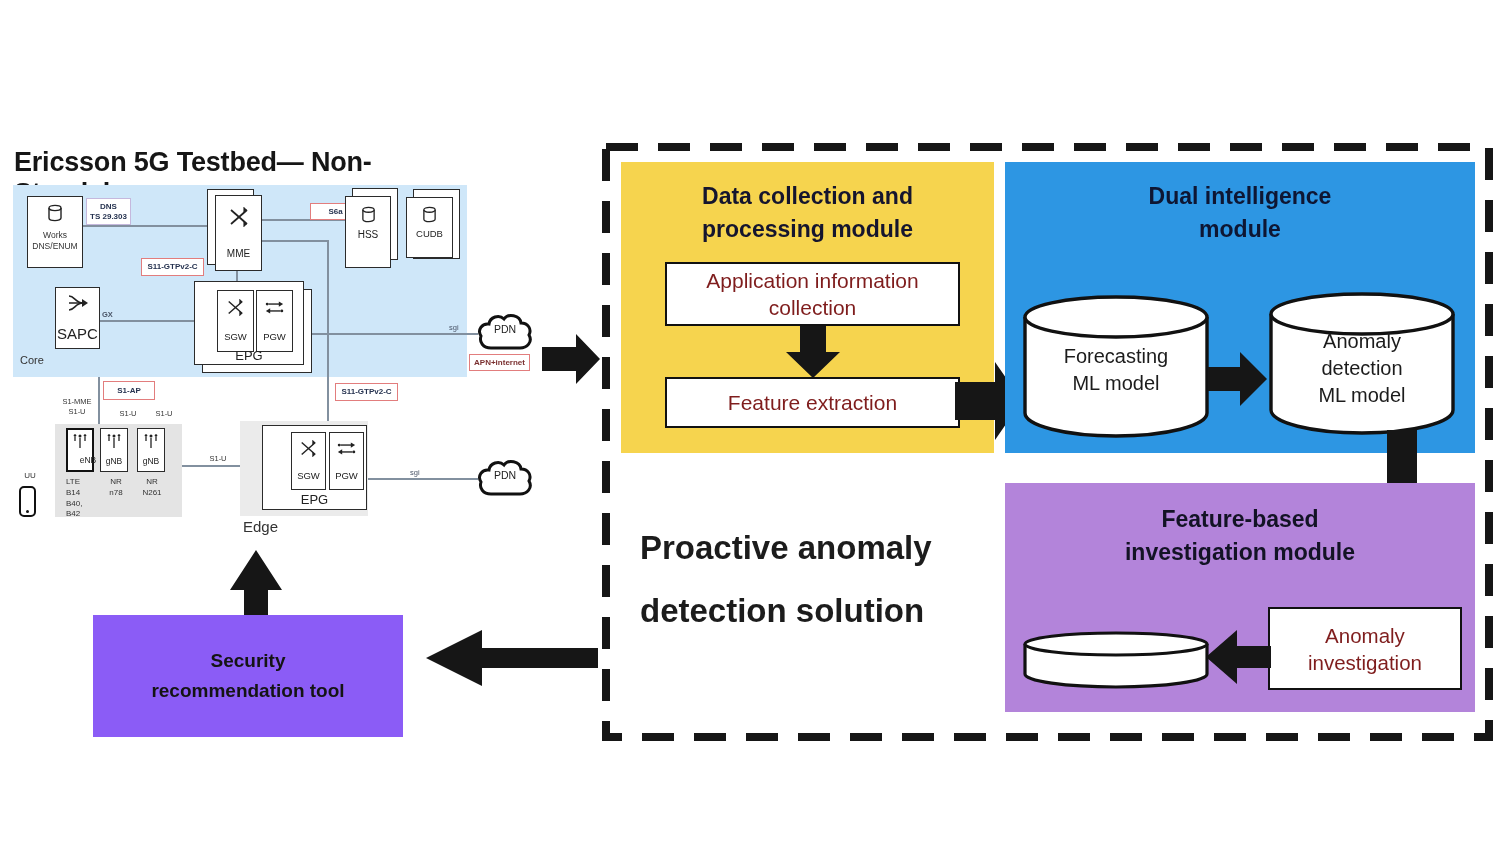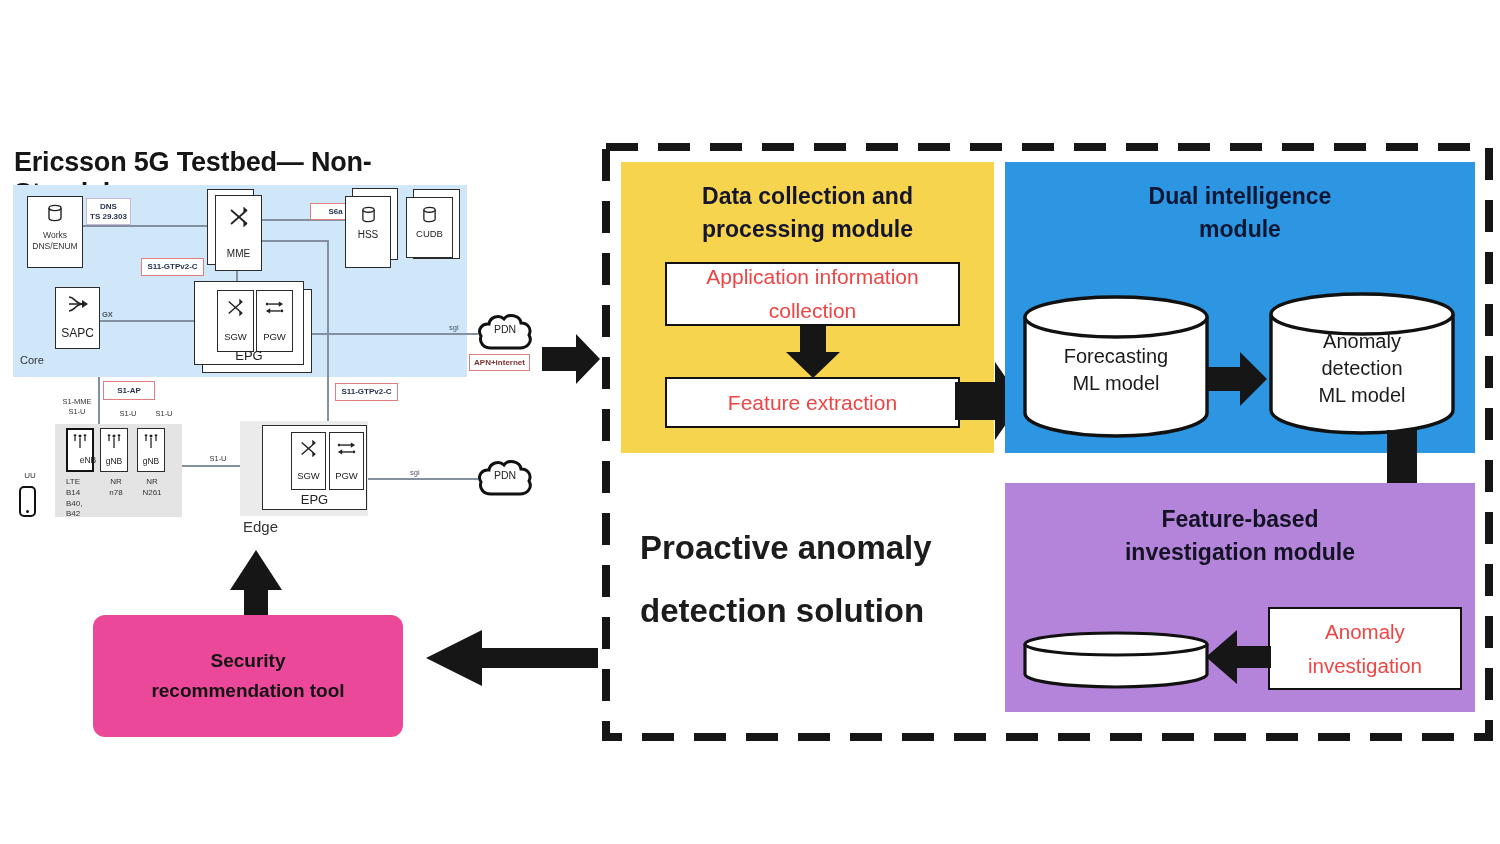--- a/index.html
+++ b/index.html
@@ -18,21 +18,21 @@
   .tiny{font-size:8px;color:#333;text-align:center;line-height:1.35;}
   .iface{background:#fff;border:1px solid #e27d7d;color:#263350;font-weight:bold;
          font-size:8px;text-align:center;line-height:1.25;display:flex;align-items:center;justify-content:center;}
   .iface-purple{border:1px solid #c5b8dd;}
   .linelab{font-size:7.5px;color:#4a5568;}
   .cline{background:#82909f;}
   .graybox{background:#e4e4e4;}
   
   .mod-title{font-weight:bold;color:#15152e;font-size:23px;line-height:33px;text-align:center;}
   .white-box{background:#fff;border:2.5px solid #111;}
-  .wb-text{font-size:21px;color:#ef4444;line-height:34px;}
+  .wb-text{font-size:21px;color:#7f1d1d;line-height:27px;}
   .cyl-text{font-size:20px;color:#1c1c1c;line-height:27px;text-align:center;font-weight:500;}
   .big-label{font-size:33px;font-weight:600;color:#1c1c1c;line-height:63px;}
   .sec-text{font-size:19px;font-weight:bold;color:#141414;line-height:30px;text-align:center;}
   svg{display:block;}
   .arrow-fill{fill:#161616;}
 </style>
 </head>
 <body>
 
 <div id="canvas">
@@ -102,21 +102,21 @@
 
   <div class="abs node col" style="left:55px;top:287px;width:45px;height:62px;justify-content:space-around;">
     <svg width="22" height="18" viewBox="0 0 22 18">
       <g stroke="#222" stroke-width="1.5" fill="none">
         <path d="M2,2 C8,2 8,9 16,9"></path>
           <path d="M2,16 C8,16 8,9 16,9"></path>
           <path d="M2,9 H16"></path>
       </g>
       <path d="M15,5 L21,9 L15,13 Z" fill="#222"></path>
     </svg>
-    <div class="node-label" style="font-size:12px;">SAPC</div>
+    <div class="node-label" style="font-size:15px;">SAPC</div>
   </div>
   <div class="abs linelab" style="left:102px;top:310px;font-weight:bold;">GX</div>
 
   <div class="abs node" style="left:202px;top:289px;width:110px;height:84px;"></div>
   <div class="abs node" style="left:194px;top:281px;width:110px;height:84px;background:#fff;">
     <div class="abs node col" style="left:22px;top:8px;width:37px;height:62px;justify-content:space-around;">
       <svg width="19" height="17" viewBox="0 0 22 20">
         <g stroke="#222" stroke-width="1.7" fill="none">
             <path d="M3,17 L19,3"></path>
             <path d="M3,3 L19,17"></path>
@@ -260,21 +260,21 @@
   <svg class="abs" style="left:476px;top:457px;" width="58" height="44" viewBox="0 0 58 44">
     <path d="M15,37 C7,37 3,31 5,25 C1,19 6,12 13,13 C14,6 23,3 28,8 C32,2 44,4 45,12 C52,12 56,18 53,24 C57,31 51,37 44,37 Z" fill="#fff" stroke="#111" stroke-width="3"></path>
   </svg>
   <div class="abs ctr" style="left:481px;top:469px;width:48px;font-size:10.5px;color:#222;">PDN</div>
   <div class="abs linelab" style="left:410px;top:468px;">sgi</div>
 
   <svg class="abs" style="left:228px;top:548px;" width="56" height="68">
     <polygon class="arrow-fill" points="28,2 54,42 40,42 40,67 16,67 16,42 2,42"></polygon>
   </svg>
 
-  <div class="abs ctr" style="left:93px;top:615px;width:310px;height:122px;background:#ec4899;border-radius:12px;">
+  <div class="abs ctr" style="left:93px;top:615px;width:310px;height:122px;background:#8b5cf6;">
     <div class="sec-text pre">Security
 recommendation tool</div>
   </div>
 
   <svg class="abs" style="left:422px;top:626px;" width="178" height="64">
     <polygon class="arrow-fill" points="176,22 60,22 60,4 4,32 60,60 60,42 176,42"></polygon>
   </svg>
 
   <svg class="abs" style="left:540px;top:332px;" width="62" height="54">
     <polygon class="arrow-fill" points="2,15 36,15 36,2 60,27 36,52 36,39 2,39"></polygon>

